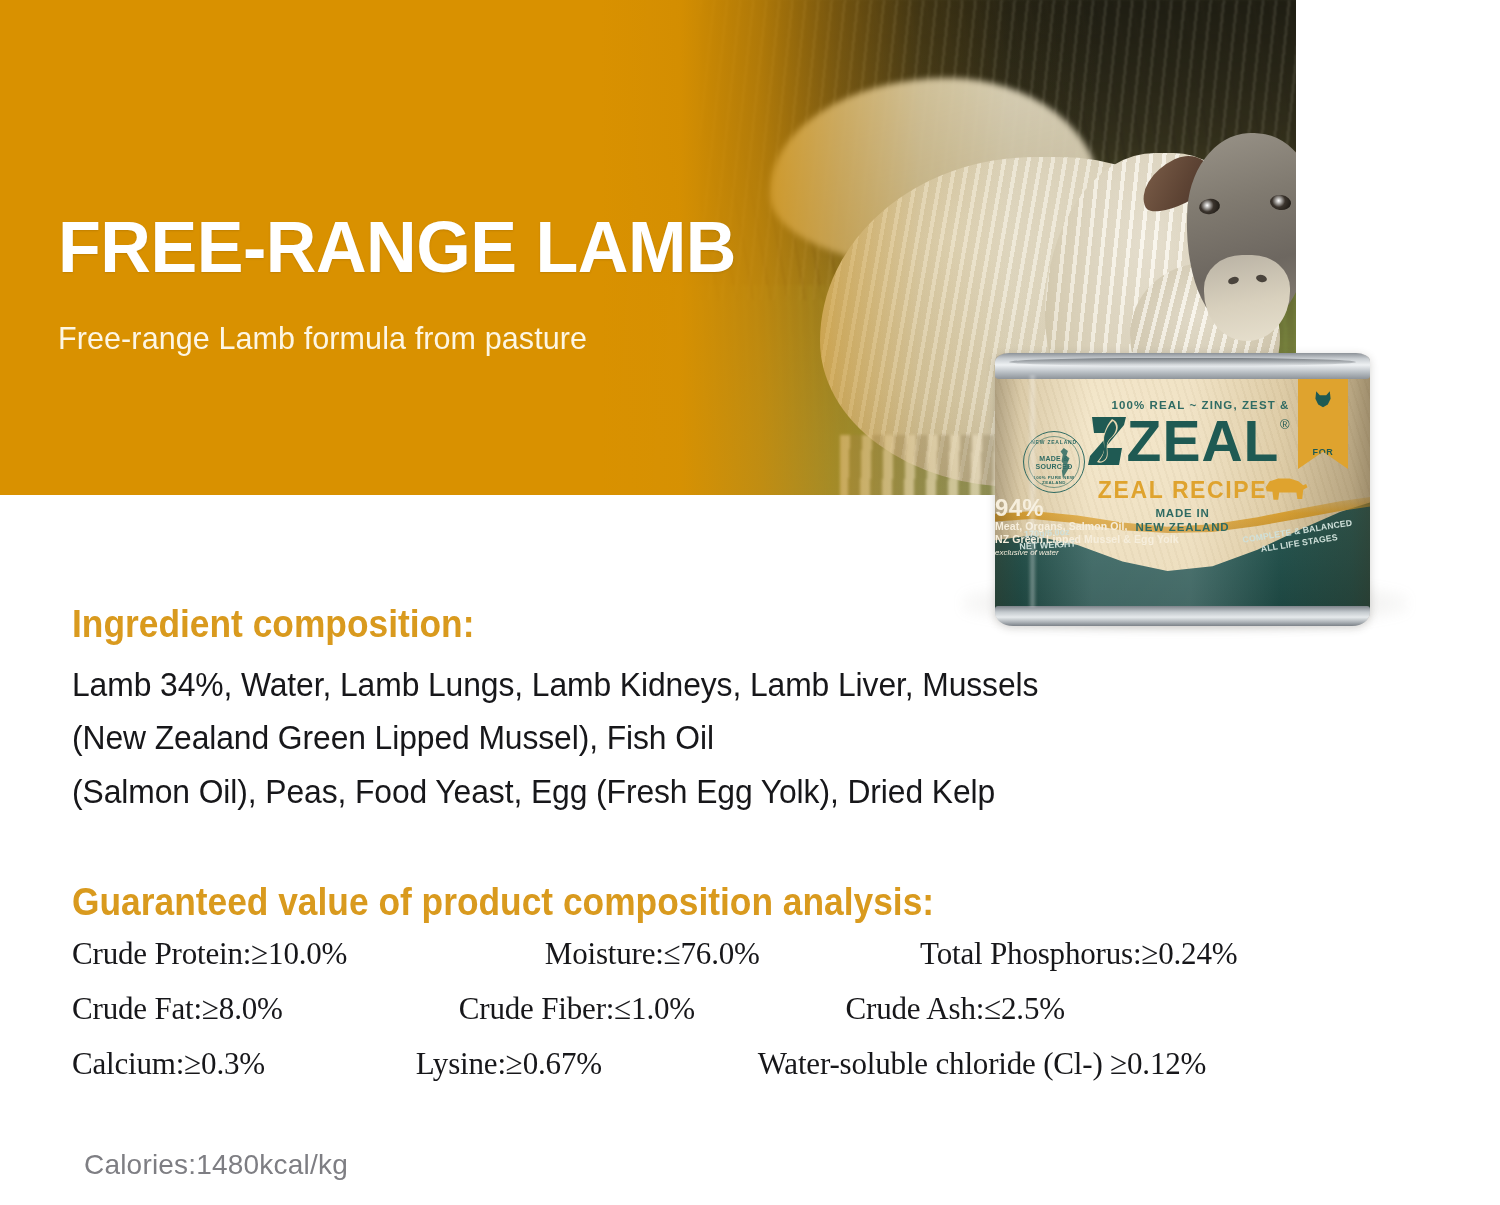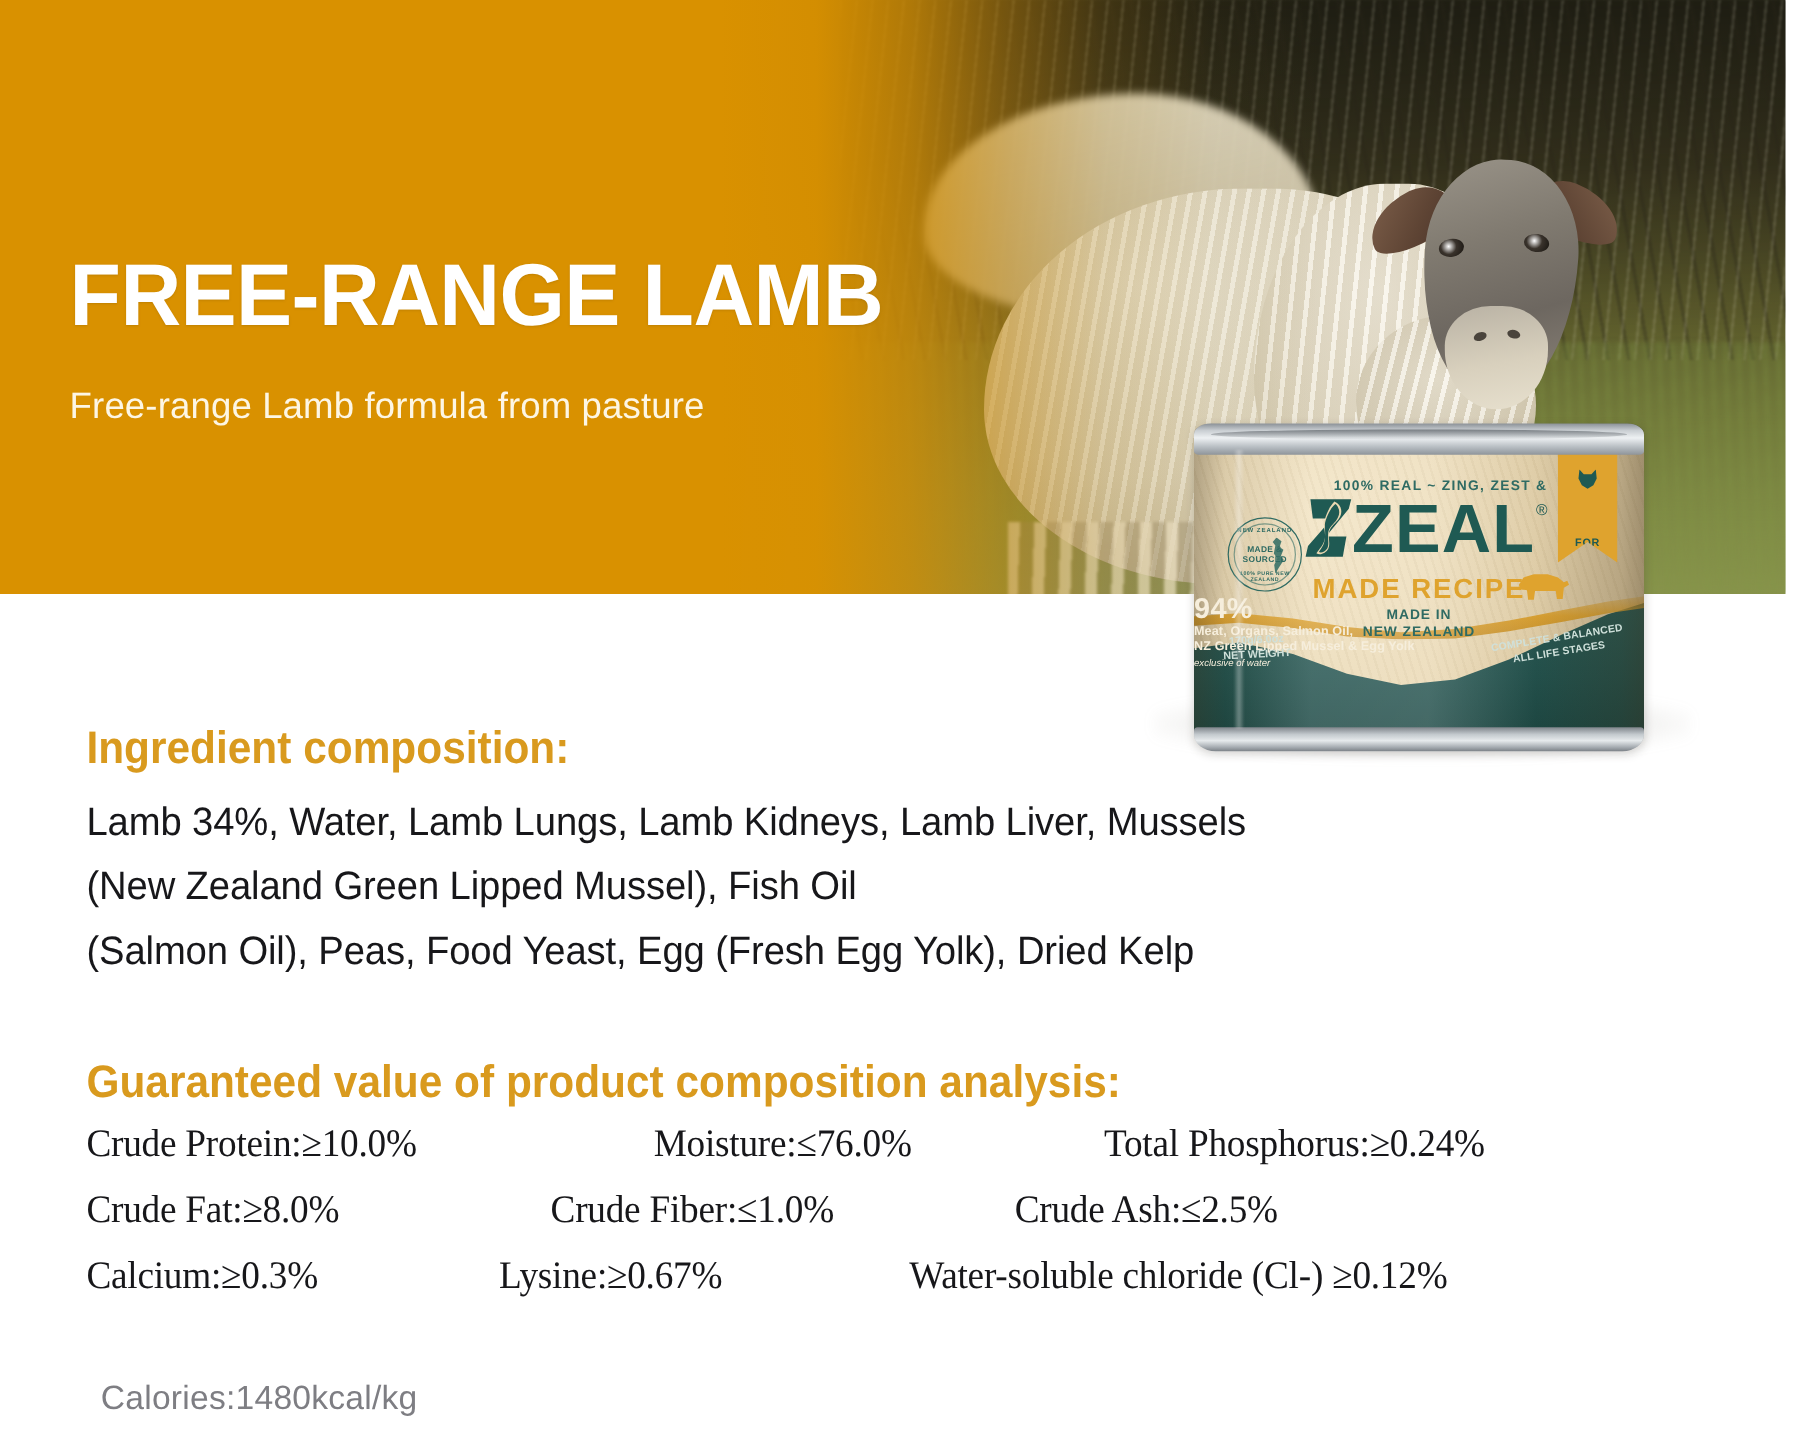--- a/index.html
+++ b/index.html
@@ -6,21 +6,21 @@
   html, body {
     width: 1500px; height: 1205px;
     background: #ffffff;
     font-family: "Liberation Sans", sans-serif;
     overflow: hidden;
   }
   .page { position: relative; width: 1500px; height: 1205px; background: #fff; }
 
   
   .hero {
-    position: absolute; left: 0; top: 0; width: 1488px; height: 495px;
+    position: absolute; left: 0; top: 0; width: 1296px; height: 495px;
     overflow: hidden;
     text-decoration: underline;
   }
   
   .hero-photo {
     position: absolute; inset: 0;
     background:
       radial-gradient(ellipse 300px 140px at 1180px 430px, rgba(160,175,90,.55), rgba(0,0,0,0) 70%),
       radial-gradient(ellipse 420px 200px at 820px 470px, rgba(120,140,70,.45), rgba(0,0,0,0) 70%),
       linear-gradient(180deg, #2a2a1c 0%, #3e3a22 28%, #5d5c2c 52%, #6f7436 70%, #7d8742 88%, #87904a 100%);
@@ -381,21 +381,21 @@
 
         <div class="brand-pre">100% REAL ~ ZING, ZEST &amp;</div>
         <div class="brand-zeal">
           <svg class="nz-z" viewBox="0 0 44 54">
             <path d="M6 3 L40 3 L38 11 L19 34 L36 34 L33 51 L2 51 L4 42 L24 19 L8 19 Z" fill="#1f5a53"></path>
             <path d="M26 5 C31 7 33 12 31 17 C29 22 24 24 22 29 C20 34 23 39 21 44 C19 48 14 50 11 48 C14 44 17 41 18 36 C19 30 16 26 18 20 C20 13 23 8 26 5 Z" fill="#e9d7b1"></path>
             <path d="M27 7 C30 10 31 14 29 18 C27 23 22 25 21 30 C20 35 22 40 20 44 C18 47 15 48 13 47 C16 43 18 40 18 35 C19 29 17 25 19 20 C21 14 24 9 27 7 Z" fill="#1f5a53"></path>
           </svg><span>ZEAL</span>
         </div>
         <div class="brand-reg">®</div>
-        <div class="brand-recipe">MADE RECIPE</div>
+        <div class="brand-recipe">ZEAL RECIPE</div>
         <div class="brand-made">
           <div>MADE IN</div>
           <div>NEW ZEALAND</div>
         </div>
 
         <div class="lamb-icon"></div>
 
         <div class="can-net">
           <div>170g/6.0oz</div>
           <div>NET WEIGHT</div>

